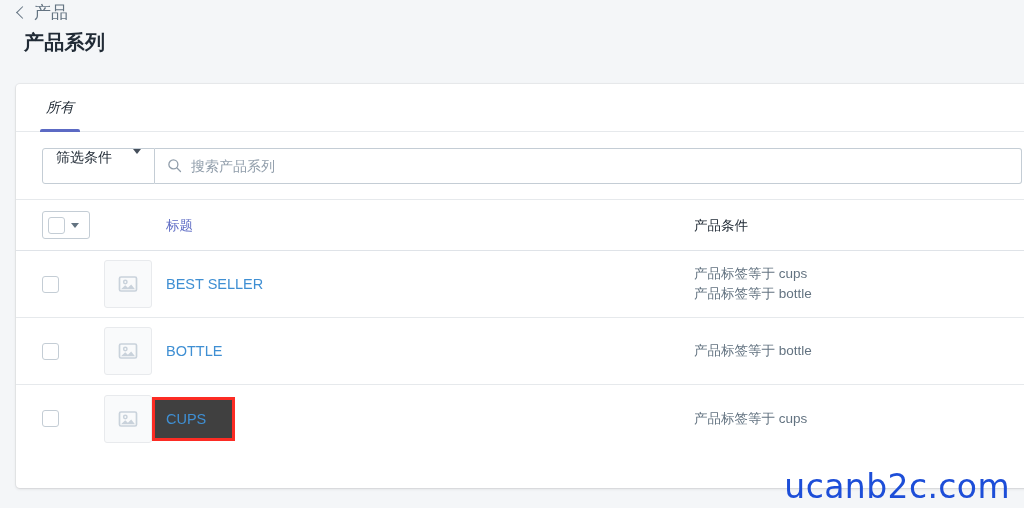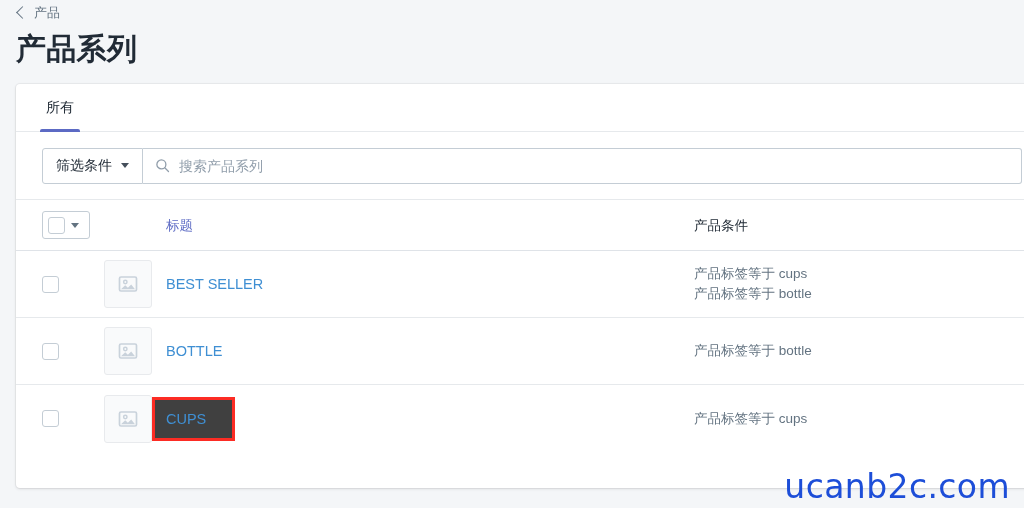--- a/index.html
+++ b/index.html
@@ -29,31 +29,31 @@
     display: inline-block;
     width: 9px;
     height: 9px;
     border-left: 1.6px solid #637381;
     border-bottom: 1.6px solid #637381;
     transform: rotate(45deg);
     margin-right: 1px;
     margin-left: 2px;
   }
   .breadcrumb .crumb-label {
-    font-size: 13px;
+    font-size: 17px;
     color: #637381;
     line-height: 1;
   }
 
   
   .page-title {
-    font-size: 30px;
+    font-size: 20px;
     font-weight: bold;
     color: #212b36;
-    padding: 9px 0 0 16px;
+    padding: 9px 0 0 24px;
     letter-spacing: 0.3px;
   }
 
   
   .card {
     position: absolute;
     left: 16px;
     top: 84px;
     width: 1022px;
     height: 404px;
@@ -71,20 +71,21 @@
     padding-left: 16px;
   }
   .tab {
     position: relative;
     display: flex;
     align-items: center;
     padding: 0 14px;
     font-size: 14px;
     color: #212b36;
     cursor: pointer;
+    font-style: italic;
   }
   .tab.active::after {
     content: "";
     position: absolute;
     left: 8px;
     right: 8px;
     bottom: -1px;
     height: 3px;
     background: #5c6ac4;
     border-radius: 2px 2px 0 0;
@@ -99,22 +100,21 @@
     border-bottom: 1px solid #e6e9ec;
   }
   .filter-group {
     display: flex;
     align-items: stretch;
     height: 36px;
     width: 100%;
   }
   .filter-btn {
     display: flex;
-    align-items: center;
-    gap: 9px;
+    gap: 21px;
     padding: 0 13px;
     background: #fff;
     border: 1px solid #c4cdd5;
     border-radius: 3px 0 0 3px;
     font-size: 14px;
     color: #212b36;
     cursor: pointer;
     white-space: nowrap;
   }
   .caret-down {

